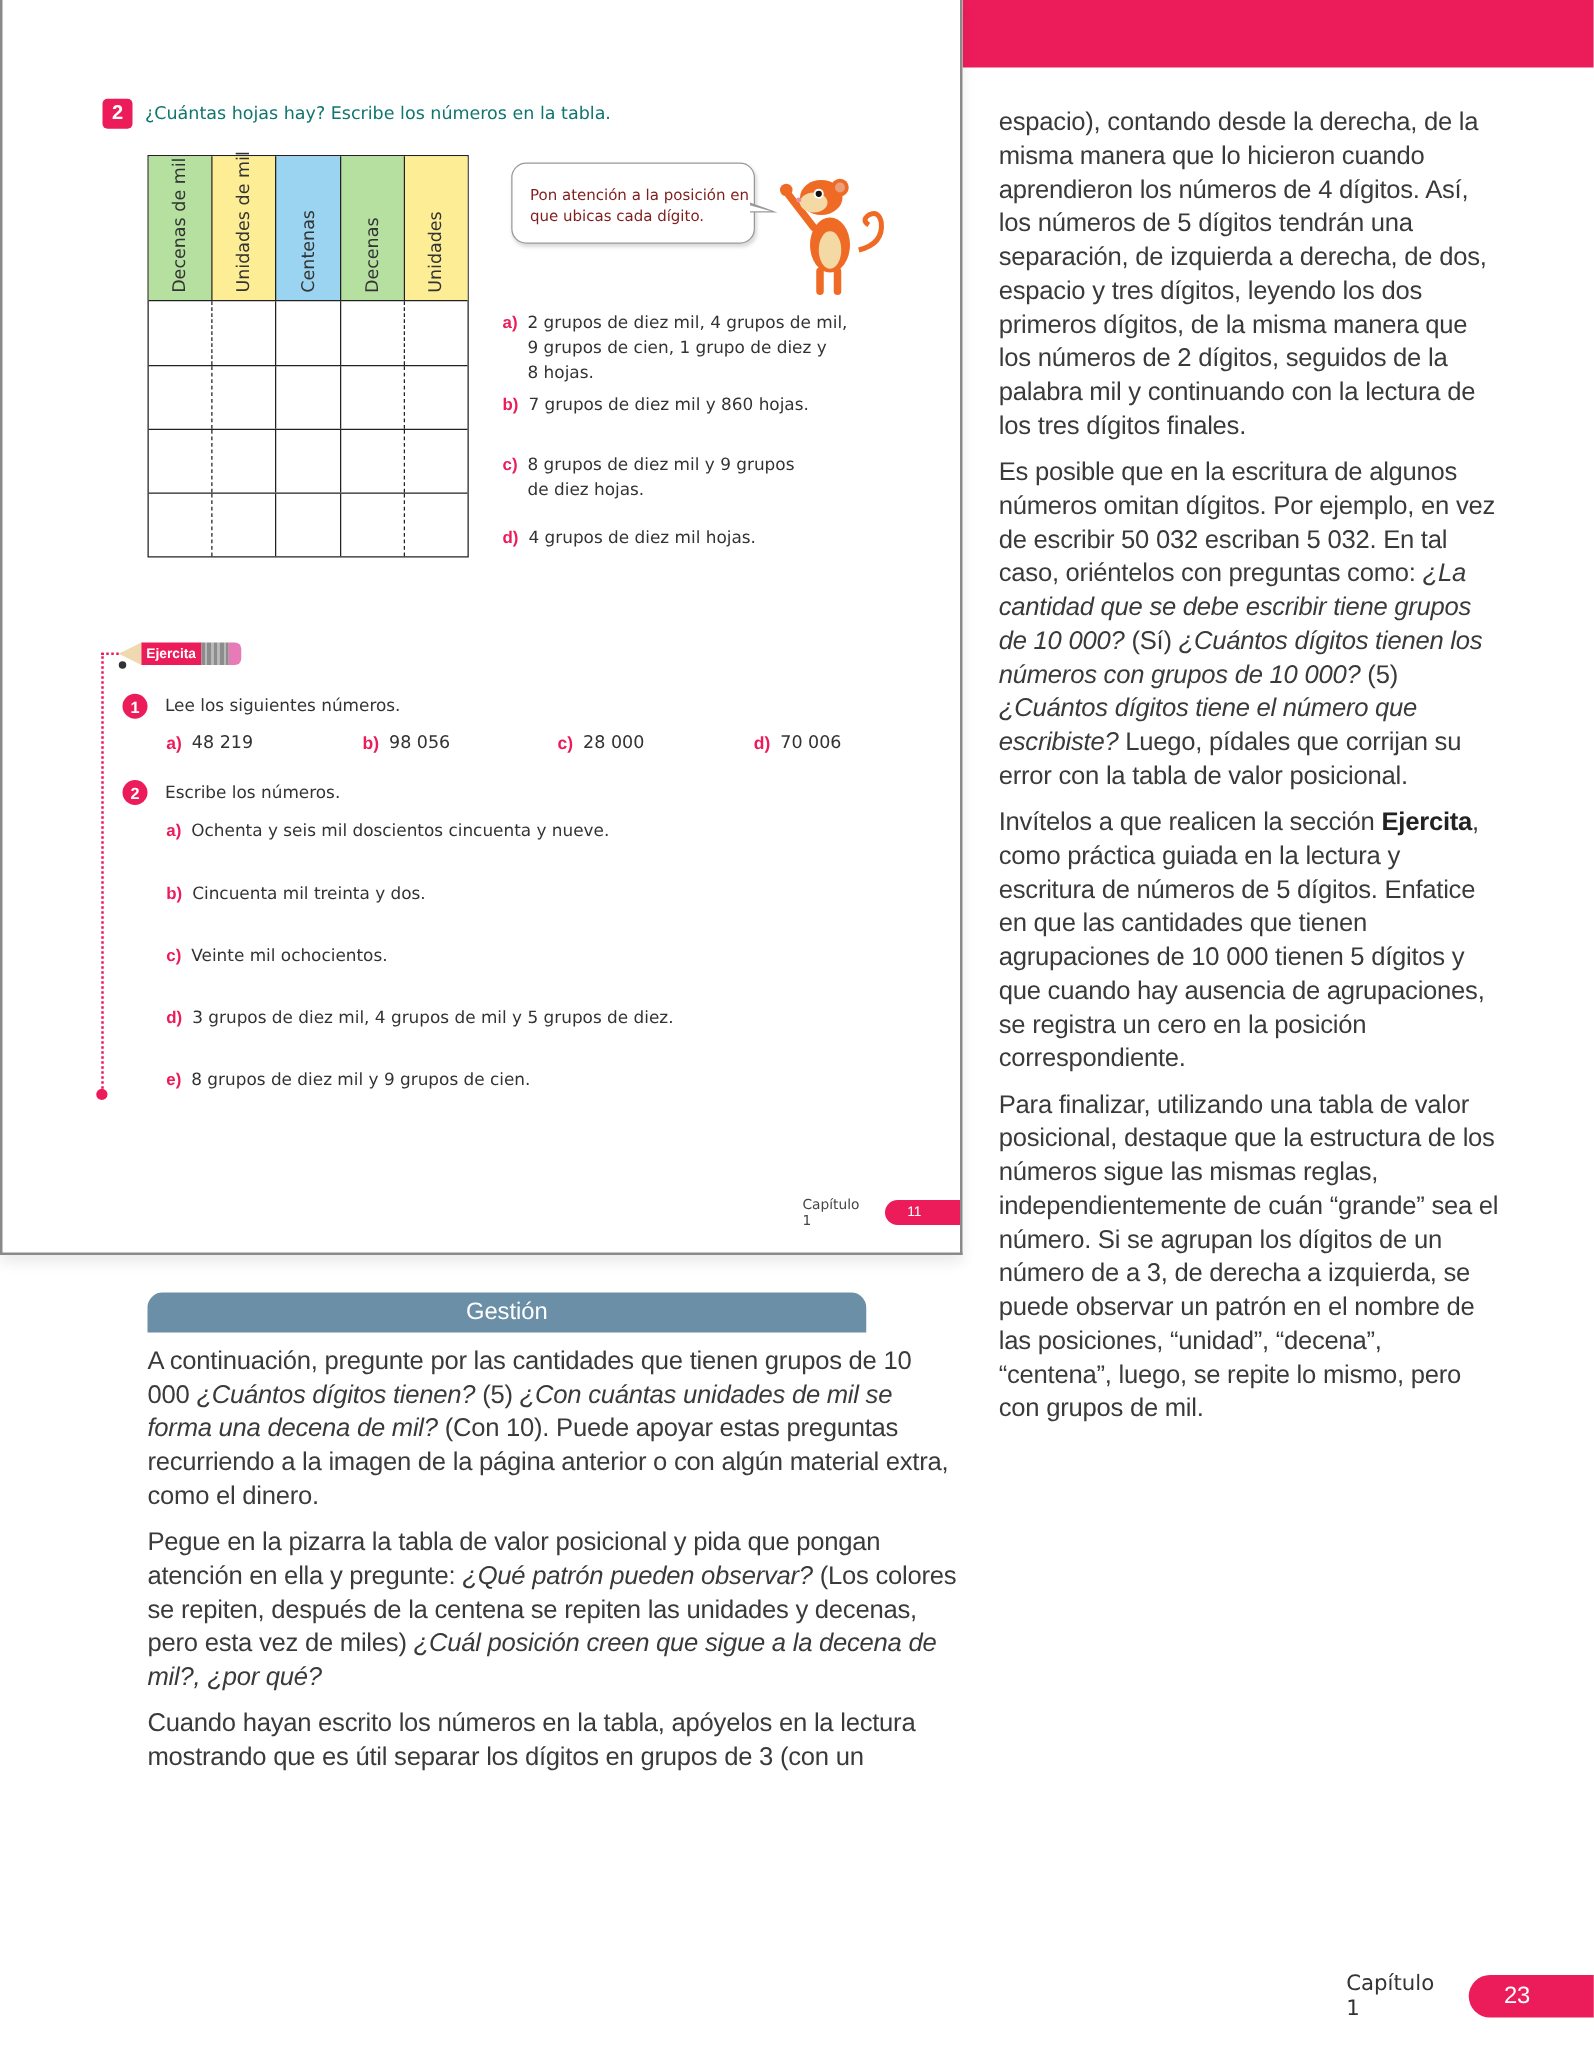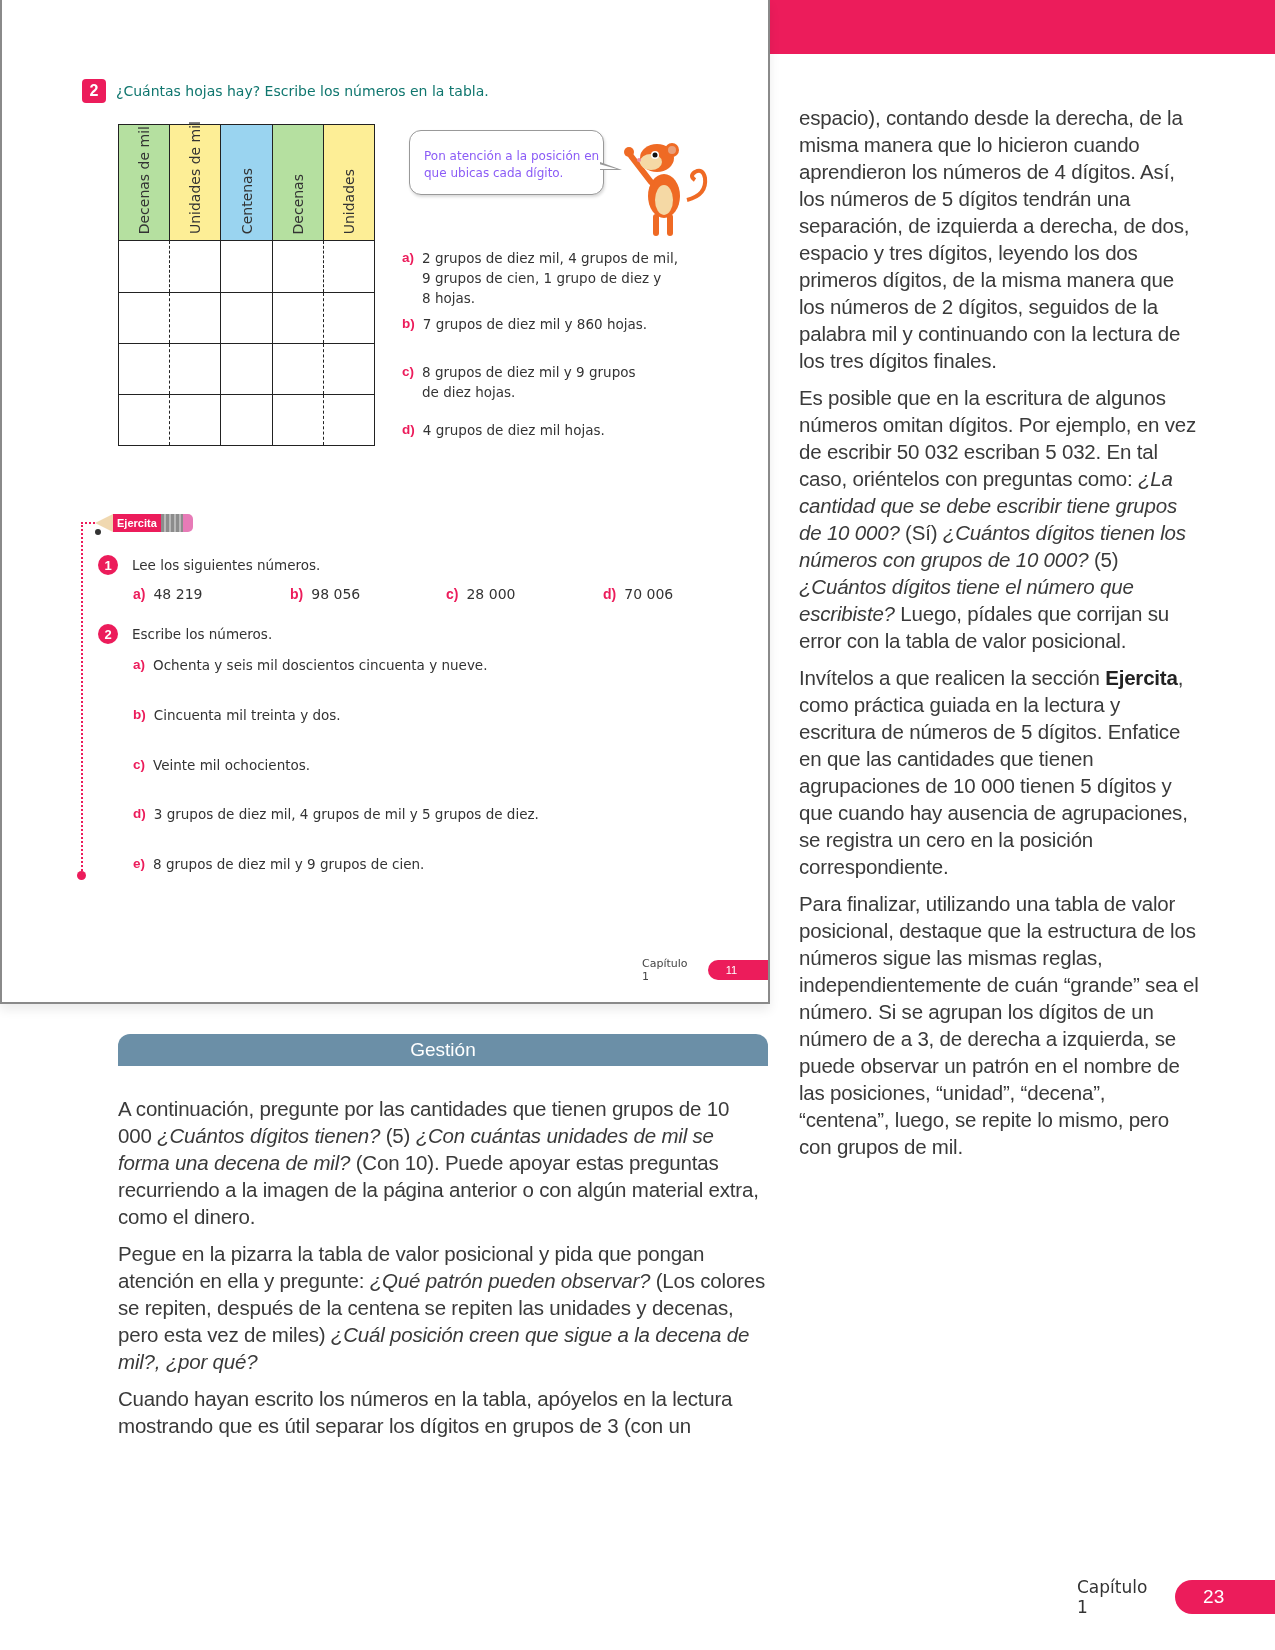--- a/index.html
+++ b/index.html
@@ -27,21 +27,21 @@
   .pv-head .hcell + .hcell { border-left: 1.5px solid #222; }
   .pv-row { display: flex; height: 51px; }
   .pv-row + .pv-row { border-top: 1.5px solid #222; }
   .pv-row .cell { flex: 1; }
   .pv-row .cell.d1, .pv-row .cell.d4 { border-left: 1.5px dashed #222; }
   .pv-row .cell.s2, .pv-row .cell.s3 { border-left: 1.5px solid #222; }
 
   
   .bubble { position: absolute; left: 407px; top: 130px; width: 195px; height: 65px; border: 1.5px solid #999;
     border-radius: 12px; background: #fff; box-shadow: 1px 2px 3px rgba(0,0,0,0.15); padding: 17px 0 0 14px;
-    font-size: 12px; line-height: 17px; color: #8b5cf6; }
+    font-size: 12px; line-height: 17px; color: #7f1d1d; }
   .bubble-tail { position: absolute; left: 598px; top: 162px; width: 0; height: 0;
     border-top: 8px solid transparent; border-bottom: 0 solid transparent; border-left: 22px solid #999; }
   .bubble-tail-in { position: absolute; left: 597px; top: 164px; width: 0; height: 0;
     border-top: 5px solid transparent; border-left: 18px solid #fff; }
 
   .mascot { position: absolute; left: 615px; top: 130px; width: 95px; height: 108px; }
 
   
   .items-a2 { position: absolute; left: 400px; top: 248px; width: 290px; font-size: 13.5px; color: #333; }
   .items-a2 .it { position: absolute; left: 0; display: flex; gap: 8px; line-height: 20px; }
@@ -61,23 +61,23 @@
   .ex { position: absolute; left: 96px; display: flex; align-items: center; gap: 14px; font-size: 13.5px; color: #333; }
   .circ { width: 20px; height: 20px; border-radius: 50%; background: #ec1c5b; color: #fff; font-size: 13px; font-weight: bold; display: flex; align-items: center; justify-content: center; font-family: "Liberation Sans", sans-serif; }
   .row-nums { position: absolute; top: 586px; left: 131px; font-size: 14px; color: #333; }
   .row-nums .n { position: absolute; display: flex; gap: 8px; white-space: nowrap; }
   .ex2-item { position: absolute; left: 131px; display: flex; gap: 8px; font-size: 13.5px; color: #333; white-space: nowrap; }
 
   .page-foot { position: absolute; top: 957px; left: 640px; display: flex; align-items: center; gap: 12px; font-size: 11px; color: #444; }
   .page-foot .pg { width: 62px; height: 20px; background: #ec1c5b; color: #fff; border-radius: 10px 0 0 10px; font-size: 11px; display: flex; align-items: center; padding-left: 18px; font-family: "Liberation Sans", sans-serif; }
 
   
-  .gestion-bar { position: absolute; left: 118px; top: 1034px; width: 650px; height: 32px; background: #6b8fa7; border-radius: 12px 12px 0 0;
+  .gestion-bar { position: absolute; left: 118px; top: 1034px; width: 575px; height: 32px; background: #6b8fa7; border-radius: 12px 12px 0 0;
     color: #fff; font-size: 19px; text-align: center; line-height: 32px; font-family: "Liberation Sans", sans-serif; }
-  .guide { font-family: "Liberation Sans", sans-serif; font-size: 20.5px; line-height: 27px; color: #3a3a3a; letter-spacing: -0.2px; margin-top: 20px; }
+  .guide { font-family: "Liberation Sans", sans-serif; font-size: 20.5px; line-height: 27px; color: #3a3a3a; letter-spacing: -0.2px; }
   .guide p { margin-bottom: 10px; }
   .guide i { font-style: italic; }
   .guide b { font-weight: bold; color: #222; }
   .col-left { position: absolute; left: 118px; top: 1075px; width: 650px; }
   .col-right { position: absolute; left: 799px; top: 84px; width: 400px; }
 
   .bottom-foot { position: absolute; left: 1077px; top: 1577px; display: flex; align-items: center; gap: 18px; }
   .bottom-foot .chap { font-size: 17px; color: #333; font-family: "DejaVu Sans", sans-serif; }
   .bottom-foot .pg { width: 158px; height: 34px; background: #ec1c5b; color: #fff; border-radius: 17px 0 0 17px; font-size: 19px;
     display: flex; align-items: center; padding-left: 28px; font-family: "Liberation Sans", sans-serif; }

